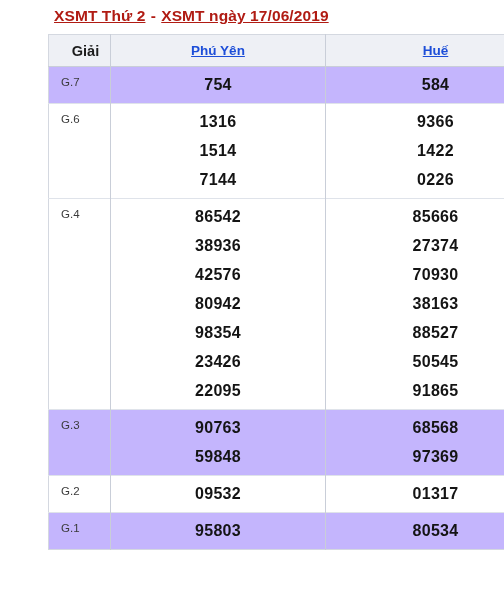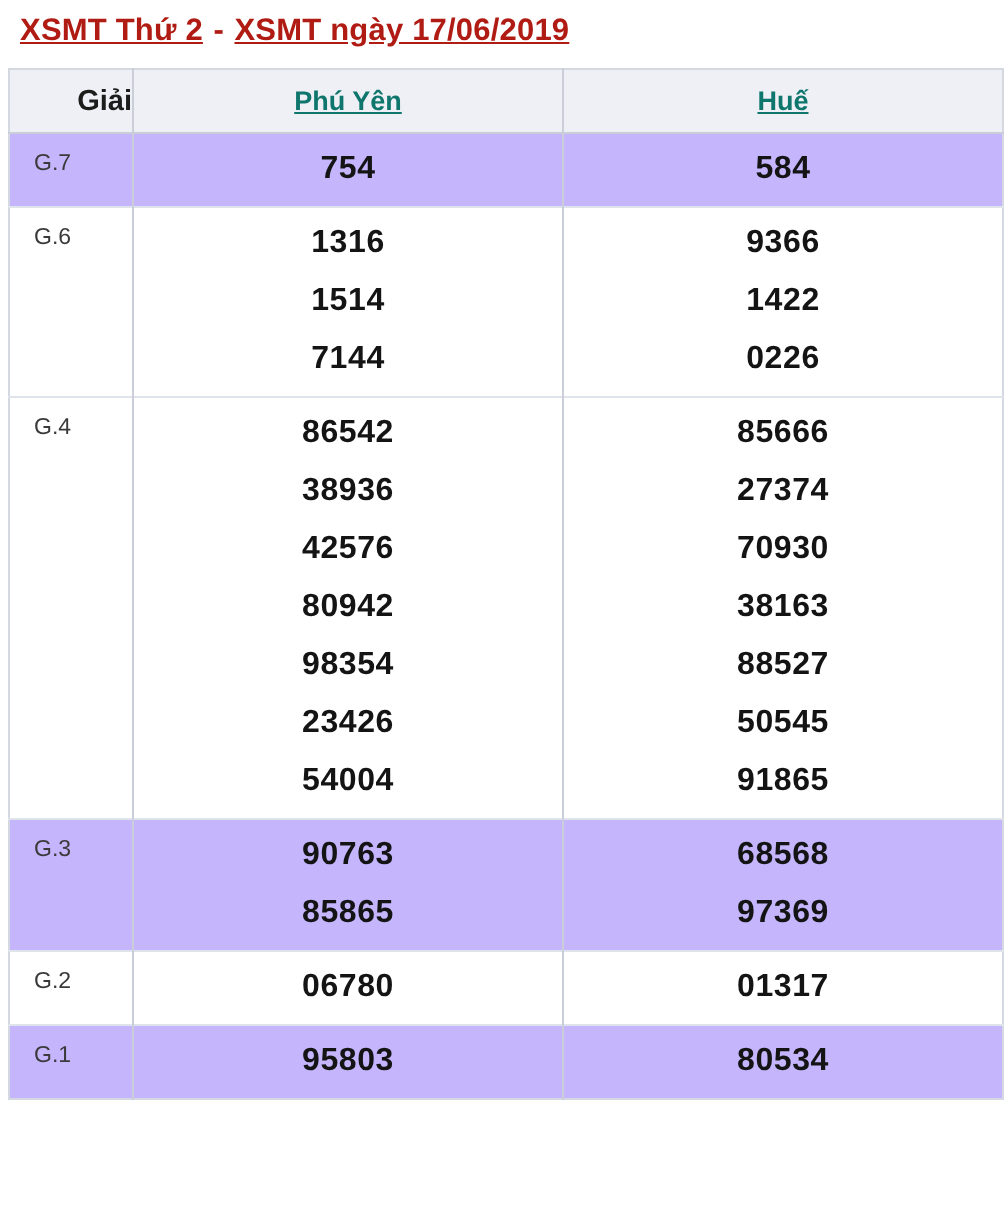--- a/index.html
+++ b/index.html
@@ -13,20 +13,21 @@
     font-family: "Liberation Sans", sans-serif;
     color: #222222;
     overflow: hidden;
   }
 
   #page {
     width: 504px;
     height: 613px;
     position: relative;
     box-sizing: border-box;
+    padding-left: 44px;
   }
 
   
   .title-bar {
     height: 34px;
     padding: 7px 0 0 10px;
     box-sizing: border-box;
     background: #ffffff;
     white-space: nowrap;
   }
@@ -61,35 +62,35 @@
   .result-table th,
   .result-table td {
     padding: 0;
     margin: 0;
     vertical-align: middle;
   }
 
   
   thead tr { background: #eef0f5; height: 32px; }
   th.prize-head {
-    text-align: right;
+    text-align: center;
     padding-left: 12px;
     font-size: 14.5px;
     font-weight: bold;
     color: #1c1c1c;
     border-right: 1px solid #c9ced8;
   }
   th.prov-head {
     text-align: center;
     font-size: 13.5px;
     font-weight: bold;
   }
   th.prov-head.divider { border-right: 1px solid #c9ced8; }
   .prov-link {
-    color: #0f766e;
+    color: #1d4ed8;
     text-decoration: underline;
     font-weight: bold;
     font-size: 13.5px;
   }
 
   
   tbody tr.row-white { background: #ffffff; }
   tbody tr.row-gray  { background: #c4b5fd; }
   tbody tr { border-top: 1px solid #dfe3ea; }
   tbody tr:first-child { border-top: 1px solid #c9ced8; }
@@ -170,47 +171,47 @@
         </tr>
         <tr class="row-white">
           <td class="prize-cell">G.4</td>
           <td class="num-cell divider">
             <span class="num-line">86542</span>
             <span class="num-line">38936</span>
             <span class="num-line">42576</span>
             <span class="num-line">80942</span>
             <span class="num-line">98354</span>
             <span class="num-line">23426</span>
-            <span class="num-line">54004</span>
+            <span class="num-line">22095</span>
           </td>
           <td class="num-cell">
             <span class="num-line">85666</span>
             <span class="num-line">27374</span>
             <span class="num-line">70930</span>
             <span class="num-line">38163</span>
             <span class="num-line">88527</span>
             <span class="num-line">50545</span>
             <span class="num-line">91865</span>
           </td>
         </tr>
         <tr class="row-gray">
           <td class="prize-cell">G.3</td>
           <td class="num-cell divider">
             <span class="num-line">90763</span>
-            <span class="num-line">85865</span>
+            <span class="num-line">59848</span>
           </td>
           <td class="num-cell">
             <span class="num-line">68568</span>
             <span class="num-line">97369</span>
           </td>
         </tr>
         <tr class="row-white">
           <td class="prize-cell">G.2</td>
           <td class="num-cell divider">
-            <span class="num-line">06780</span>
+            <span class="num-line">09532</span>
           </td>
           <td class="num-cell">
             <span class="num-line">01317</span>
           </td>
         </tr>
         <tr class="row-gray">
           <td class="prize-cell">G.1</td>
           <td class="num-cell divider">
             <span class="num-line">95803</span>
           </td>

